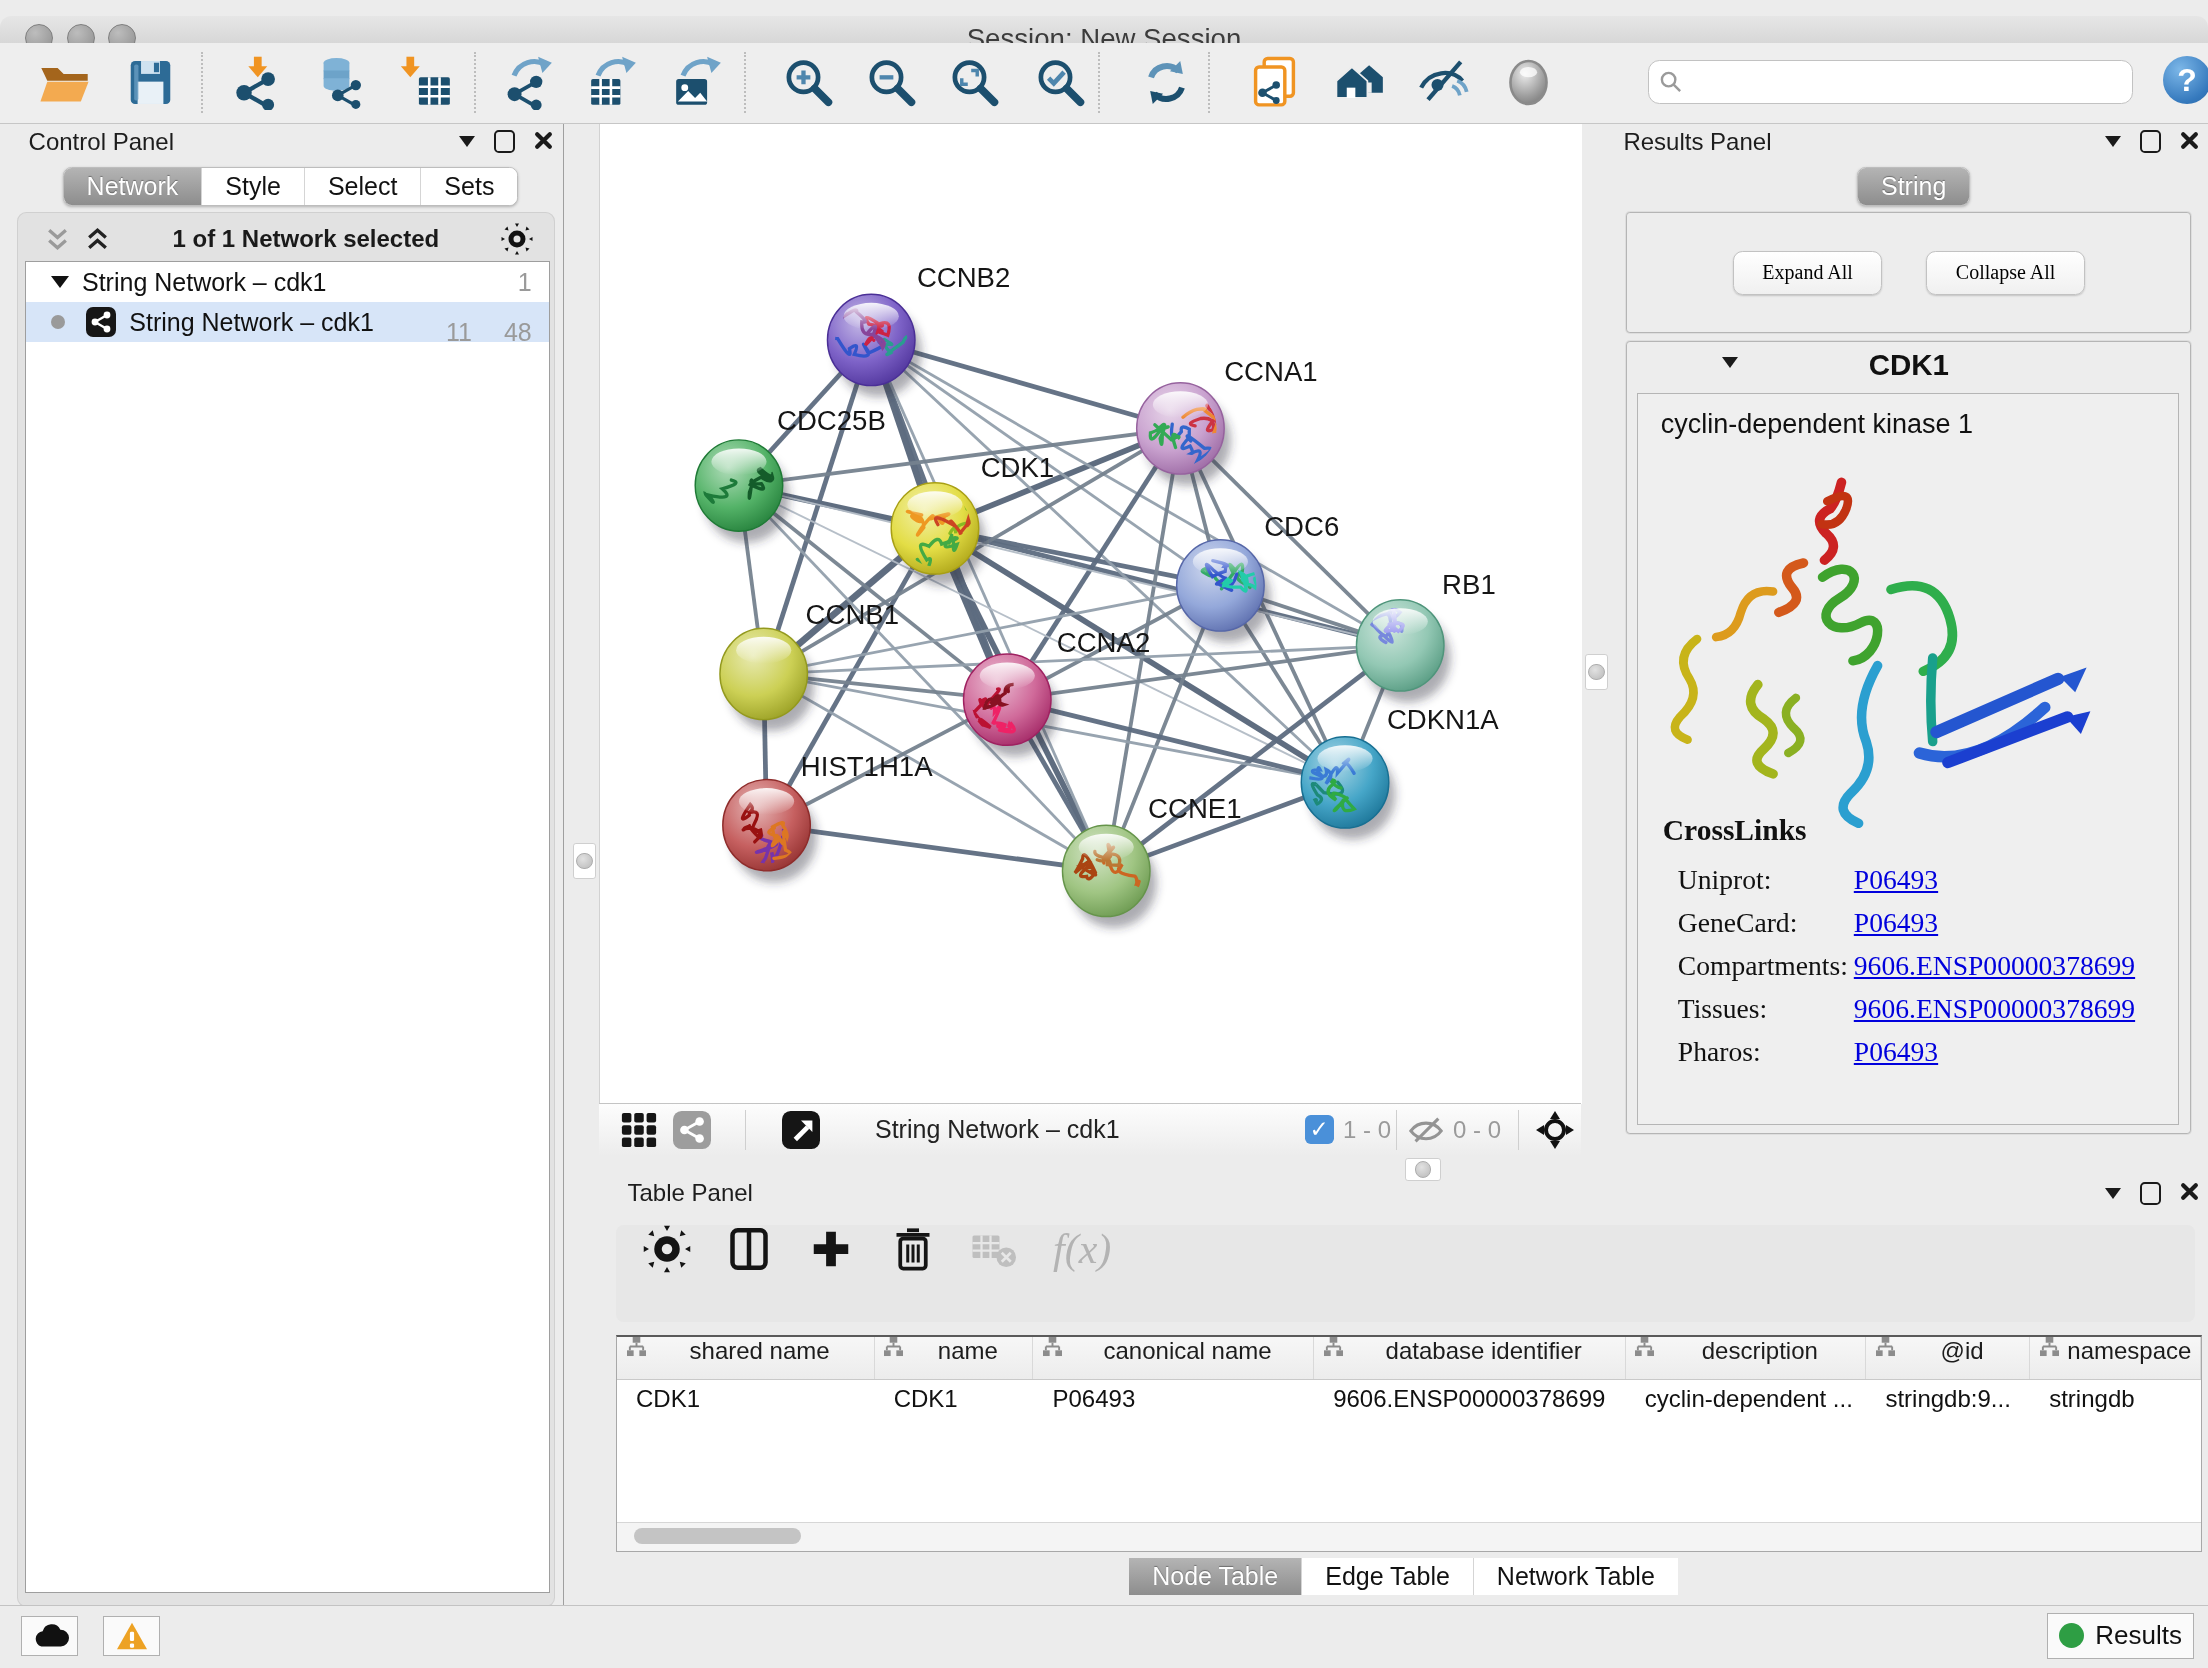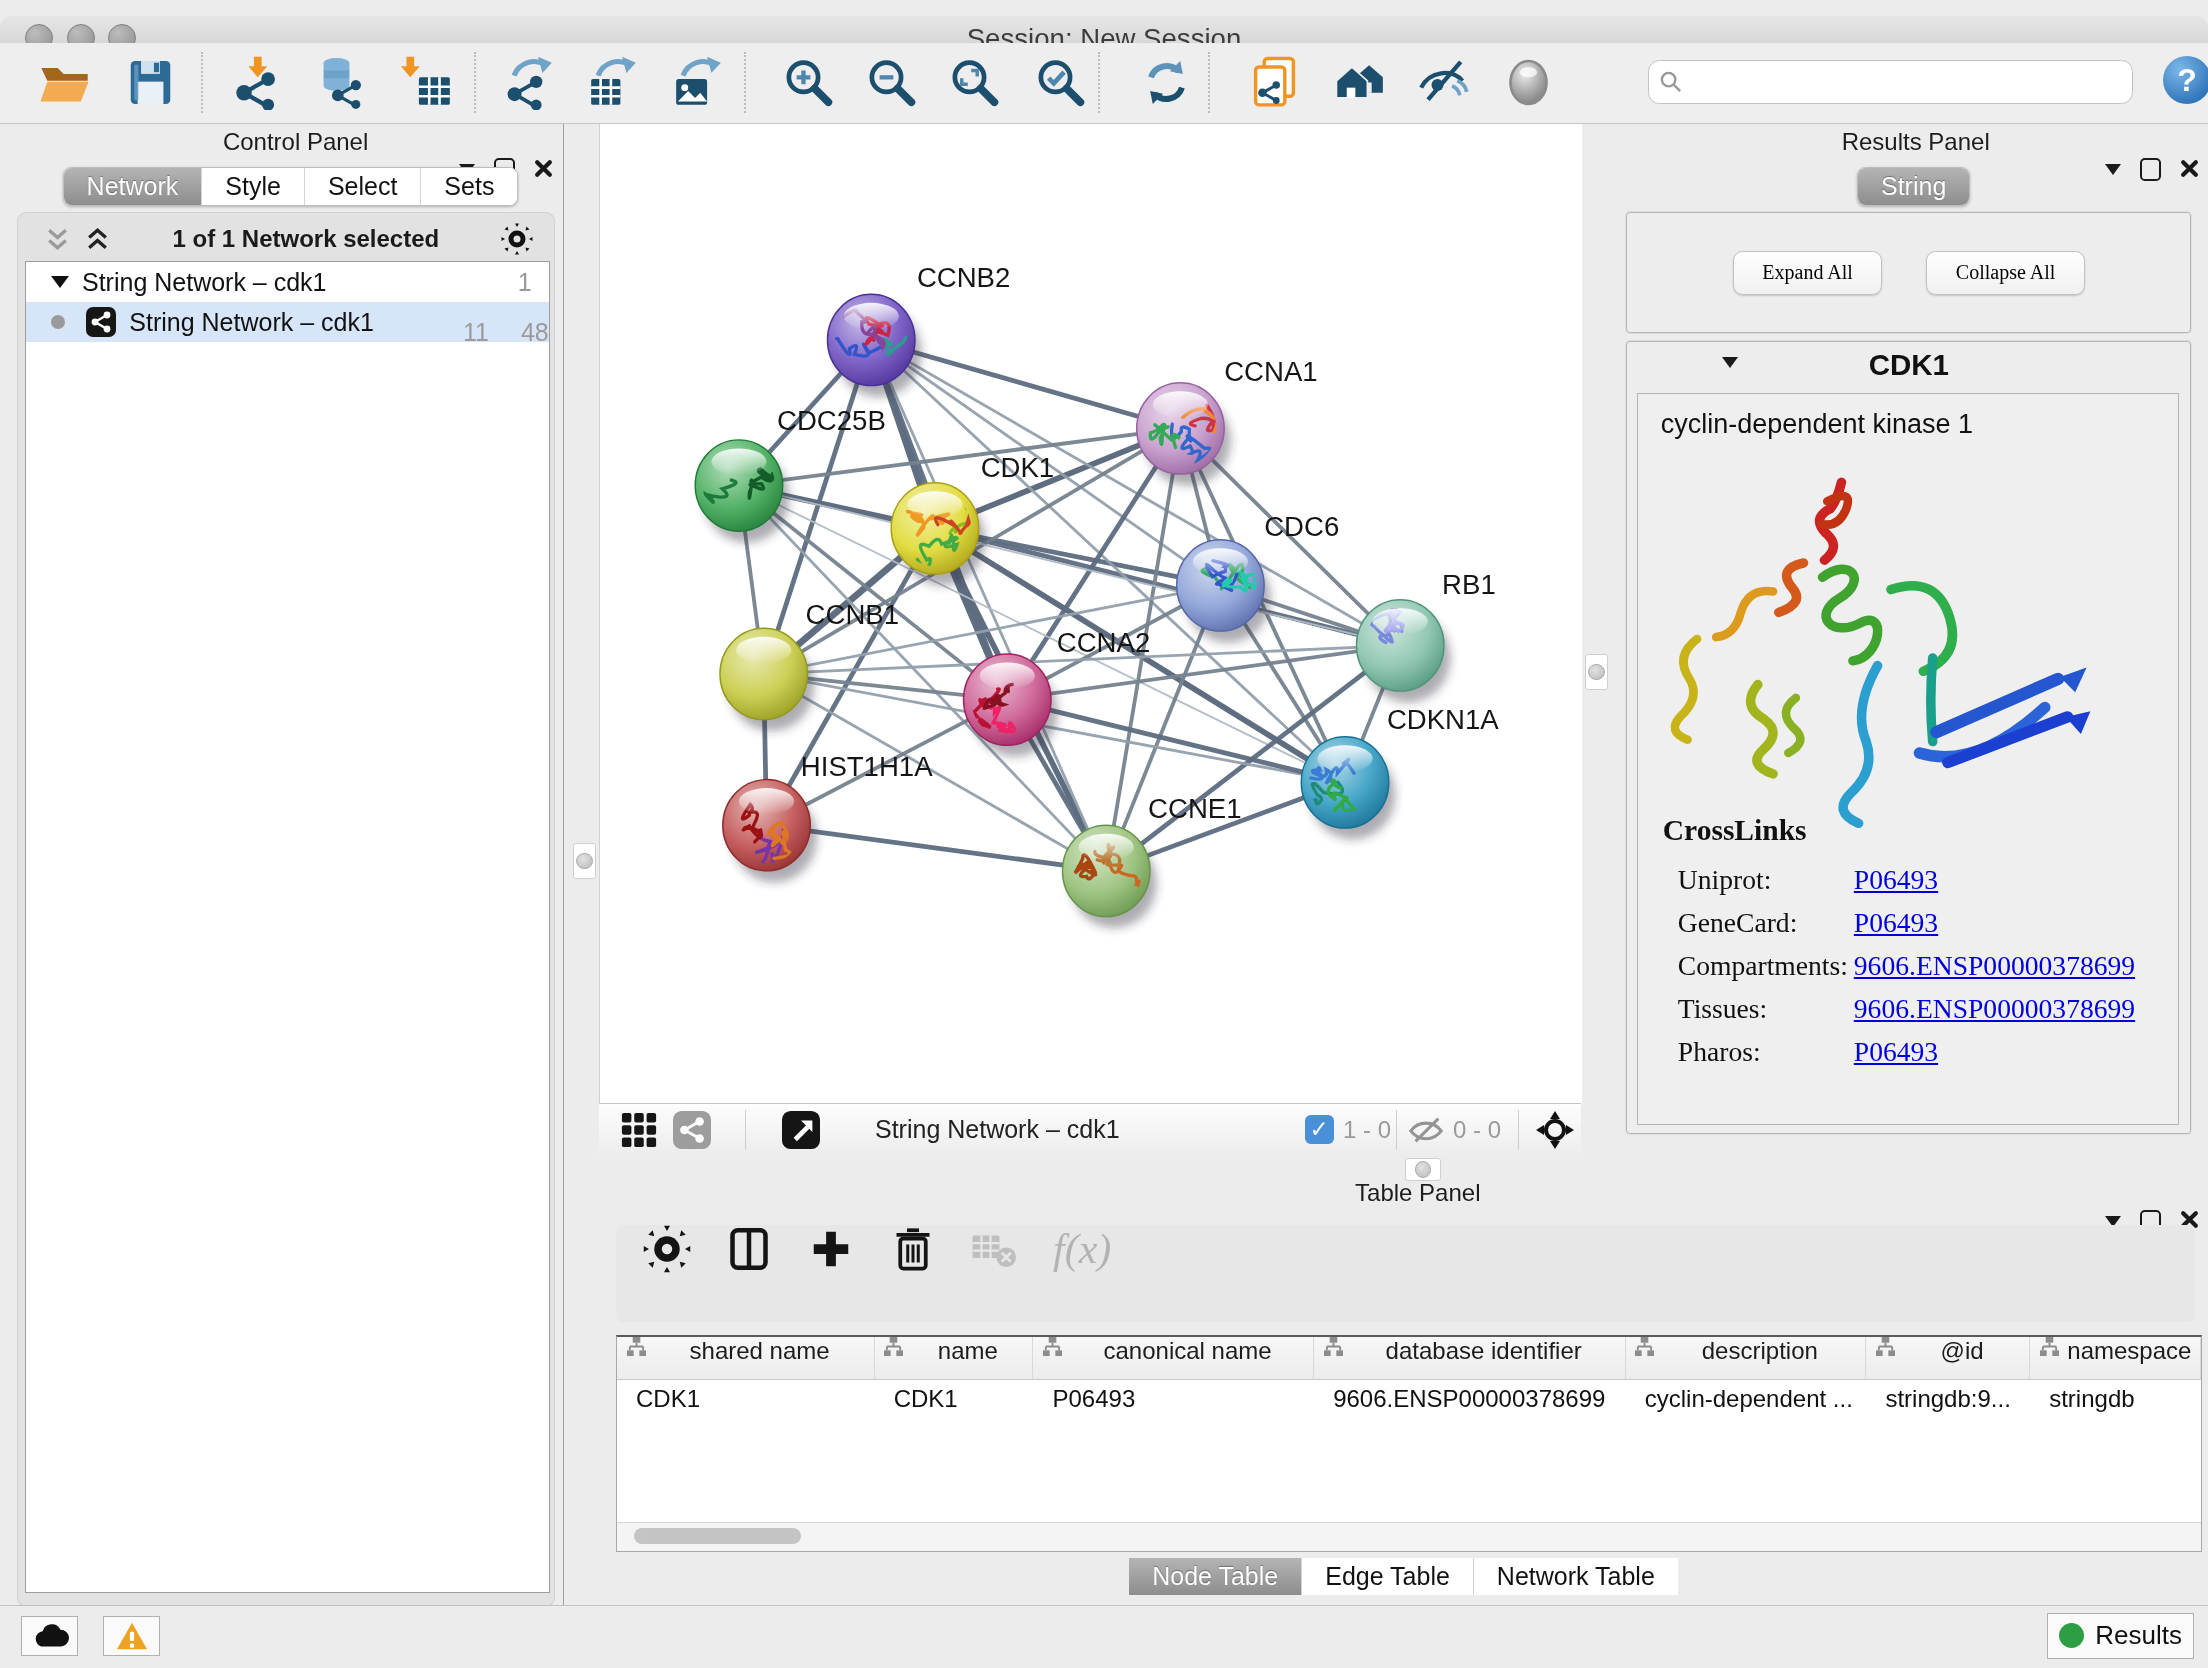--- a/index.html
+++ b/index.html
@@ -24,21 +24,21 @@
   #search-box{position:absolute;left:1648px;top:17px;width:483px;height:42px;
     background:#fff;border:1.9px solid #c2c2c2;border-radius:11.4px;}
   #search-box svg{position:absolute;left:9.5px;top:8.6px;width:25px;height:25px;}
   #search-input{position:absolute;left:44px;top:2.9px;width:428px;height:32px;border:none;
     outline:none;font-size:25px;background:transparent;font-family:"Liberation Sans",sans-serif;}
   #help-button{position:absolute;left:2163px;top:13.3px;width:48px;height:48px;border-radius:50%;
     background:radial-gradient(circle at 35% 28%,#7cb7e8,#3579bd 70%,#2a66a5);
     color:#fff;font-size:32px;font-weight:bold;text-align:center;line-height:48px;cursor:pointer;}
 
   
-  .panel-hdr{position:absolute;display:flex;align-items:center;font-size:24px;color:#1d1d1d;flex-direction:column;}
+  .panel-hdr{position:absolute;display:flex;align-items:center;font-size:24px;color:#1d1d1d;}
   .ph-btns{display:flex;align-items:center;gap:19px;margin-left:auto;padding-right:9.5px;}
   .ph-tri{width:0;height:0;border-left:8.6px solid transparent;border-right:8.6px solid transparent;
     border-top:11.4px solid #1a1a1a;cursor:pointer;}
   .ph-box{width:17px;height:19px;border:2.9px solid #1a1a1a;border-radius:4.8px;cursor:pointer;}
   .ph-x{cursor:pointer;}
   .ph-x svg{width:19px;height:19px;}
 
   .tabgroup{display:inline-flex;border:1px solid #bdbdbd;border-radius:8.6px;overflow:hidden;
     box-shadow:0 1px 2.9px rgba(0,0,0,.25);background:#fff;}
   .tab{padding:3.8px 23px;font-size:25px;background:#fff;border-left:1px solid #d5d5d5;
@@ -61,21 +61,21 @@
     display:flex;align-items:center;}
   #cp-status{flex:1;text-align:center;font-size:24px;color:#1a1a1a;font-weight:bold;}
   #cp-whitebox{position:absolute;left:7.6px;top:49px;width:523px;height:1330px;
     background:#fff;border:1px solid #9e9e9e;}
   .tree-row{position:relative;height:40px;display:flex;align-items:center;font-size:25px;cursor:pointer;}
   .tree-expander{width:0;height:0;border-left:9.5px solid transparent;border-right:9.5px solid transparent;
     border-top:12.4px solid #111;margin:0 13.3px 0 25px;}
   .tree-count{color:#9a9a9a;margin-left:auto;padding-right:17px;}
   .tree-dot{width:14.3px;height:14.3px;border-radius:50%;background:#9a9a9a;margin:0 21px 0 25px;}
   .tree-badge{width:30px;height:30px;margin-right:13.3px;}
-  .tree-nums{margin-left:auto;display:flex;gap:32px;color:#9a9a9a;margin-top:21px;}
+  .tree-nums{margin-left:auto;display:flex;gap:32px;padding-right:17px;color:#9a9a9a;margin-top:21px;}
 
   
   #net-canvas{position:absolute;left:599px;top:124px;width:982px;height:980px;background:#fff;
     border-left:1px solid #d2d2d2;}
   #net-toolbar{position:absolute;left:599px;top:1103px;width:982px;height:52px;
     background:linear-gradient(#fdfdfd,#ececec);border-top:1px solid #c4c4c4;}
   .ntico{position:absolute;top:6.7px;width:38px;height:38px;cursor:pointer;}
   .ntico svg{width:100%;height:100%;}
   .ntsep{position:absolute;top:5.7px;height:40px;border-left:1px solid #cfcfcf;}
   #net-title{position:absolute;left:276px;top:11.4px;font-size:25px;color:#222;}

